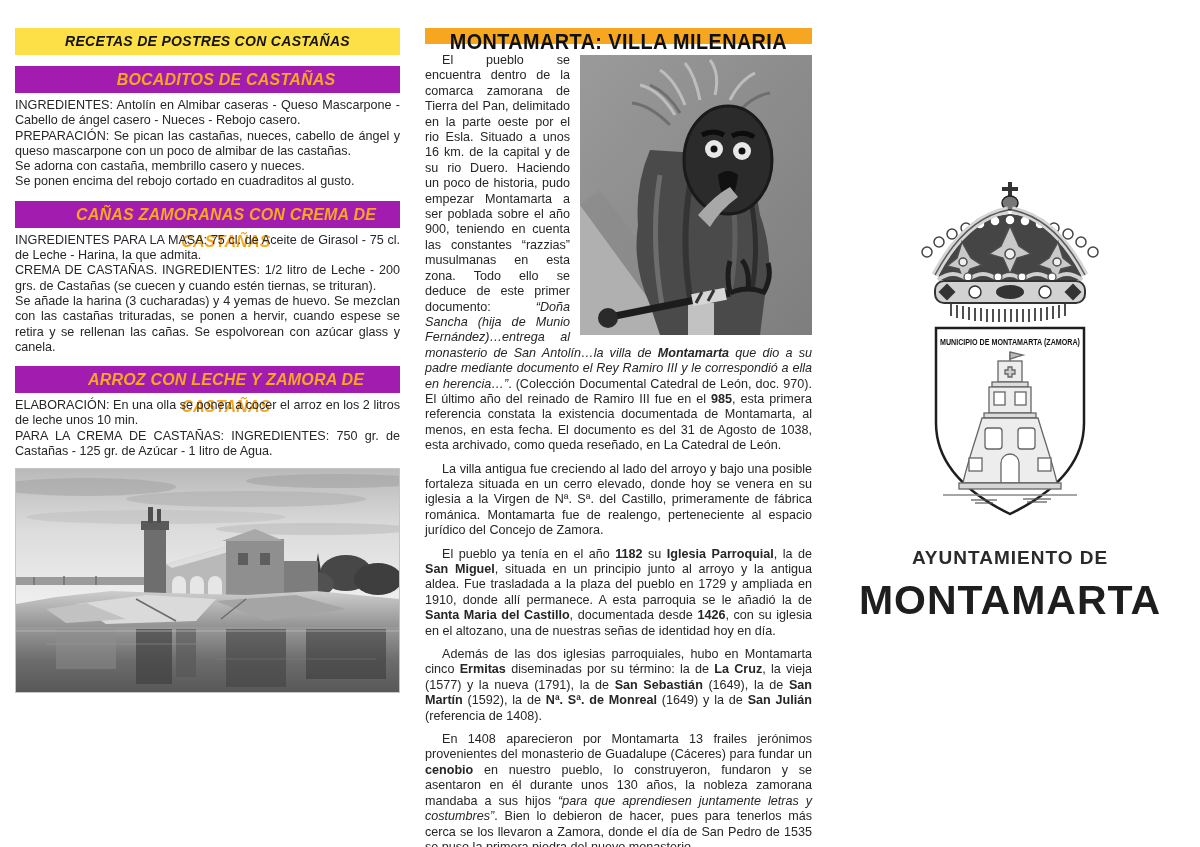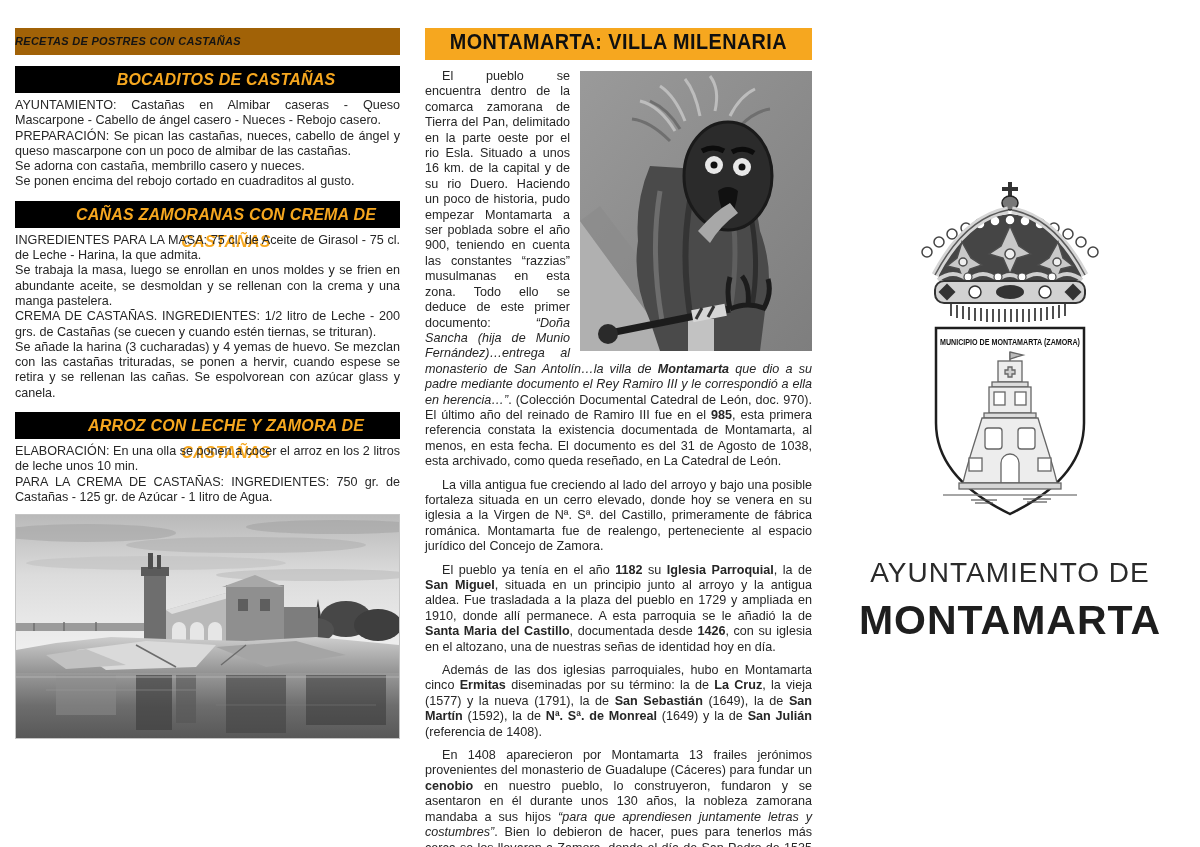--- a/index.html
+++ b/index.html
@@ -6,79 +6,78 @@
   body{
     width:1200px;height:847px;background:#ffffff;
     font-family:"Liberation Sans", sans-serif;
     color:#262626;overflow:hidden;
   }
   .page{position:relative;width:1200px;height:847px;background:#fff;}
 
   
   .col-left{position:absolute;left:15px;top:28px;width:385px;}
   .yellow-banner{
-    height:27px;line-height:27px;background:#a16207;color:#141414;
-    font-weight:700;font-style:italic;font-size:11px;
+    height:27px;line-height:27px;background:#fde047;color:#141414;
+    text-align:center;font-weight:700;font-style:italic;font-size:14px;
     letter-spacing:.3px;
   }
   .black-bar{
-    height:27px;line-height:27px;background:#000000;color:#F6A71F;
+    height:27px;line-height:27px;background:#a21caf;color:#F6A71F;
     text-align:center;font-weight:700;font-style:italic;font-size:16px;
     margin-top:11px;letter-spacing:.2px;padding-left:37px;
   }
   .left-text{margin-top:5px;font-size:12.6px;line-height:15.3px;text-align:justify;}
   .left-text p{margin:0;}
   .photo-frame{margin-top:9px;width:383px;height:223px;border:1px solid #c4c4c4;overflow:hidden;}
 
   
   .col-mid{position:absolute;left:425px;top:28px;width:387px;}
-  .mid-banner{height:32px;line-height:28px;background:#F6A71F;text-align:center;margin-bottom:9px;}
+  .mid-banner{height:16px;line-height:28px;background:#F6A71F;text-align:center;margin-bottom:9px;}
   .mid-banner .stretch{
     display:inline-block;transform:scaleX(.9);transform-origin:center;
     font-weight:700;font-size:22px;letter-spacing:.5px;color:#101010;
   }
   .mid-text{font-size:12.6px;line-height:15.4px;text-align:justify;}
   .mid-text p{margin:0 0 8px;text-indent:17px;}
   .zanga-float{float:right;width:232px;height:280px;margin:2px 0 6px 10px;}
 
   
   .col-right{position:absolute;left:845px;top:180px;width:330px;text-align:center;color:#222;}
   .crest{display:block;margin:0 auto;}
-  .org1{font-size:28px;letter-spacing:1px;margin-top:32px;color:#2a2a2a;}
+  .org1{font-size:19px;letter-spacing:1px;margin-top:22px;color:#2a2a2a;font-weight:bold;}
   .org2{font-size:41px;font-weight:700;margin-top:8px;letter-spacing:1px;color:#1e1e1e;}
 
   span.b{font-weight:700;}
   span.i{font-style:italic;}
 </style>
 </head>
 <body>
 
 <div class="page">
 
   <div class="col-left">
     <div class="yellow-banner">
       <span>RECETAS DE POSTRES CON CASTAÑAS</span>
     </div>
 
     <div class="black-bar">
       <span>BOCADITOS DE CASTAÑAS</span>
     </div>
     <div class="left-text">
-        <p><span>AYUNTAMIENTO: Castañas en Almibar caseras - Queso Mascarpone - Cabello de ángel casero - Nueces - Rebojo casero.</span></p>
+        <p><span>INGREDIENTES: Antolín en Almibar caseras - Queso Mascarpone - Cabello de ángel casero - Nueces - Rebojo casero.</span></p>
         <p><span>PREPARACIÓN: Se pican las castañas, nueces, cabello de ángel y queso mascarpone con un poco de almibar de las castañas.</span></p>
         <p><span>Se adorna con castaña, membrillo casero y nueces.</span></p>
         <p><span>Se ponen encima del rebojo cortado en cuadraditos al gusto.</span></p>
       </div>
 
     <div class="black-bar">
       <span>CAÑAS ZAMORANAS CON CREMA DE CASTAÑAS</span>
     </div>
     <div class="left-text">
         <p><span>INGREDIENTES PARA LA MASA: 75 cl. de Aceite de Girasol - 75 cl. de Leche - Harina, la que admita.</span></p>
-        <p><span>Se trabaja la masa, luego se enrollan en unos moldes y se frien en abundante aceite, se desmoldan y se rellenan con la crema y una manga pastelera.</span></p>
         <p><span>CREMA DE CASTAÑAS. INGREDIENTES: 1/2 litro de Leche - 200 grs. de Castañas (se cuecen y cuando estén tiernas, se trituran).</span></p>
         <p><span>Se añade la harina (3 cucharadas) y 4 yemas de huevo. Se mezclan con las castañas trituradas, se ponen a hervir, cuando espese se retira y se rellenan las cañas. Se espolvorean con azúcar glass y canela.</span></p>
       </div>
 
     <div class="black-bar">
       <span>ARROZ CON LECHE Y ZAMORA DE CASTAÑAS</span>
     </div>
     <div class="left-text">
         <p><span>ELABORACIÓN: En una olla se ponen a cocer el arroz en los 2 litros de leche unos 10 min.</span></p>
         <p><span>PARA LA CREMA DE CASTAÑAS: INGREDIENTES: 750 gr. de Castañas - 125 gr. de Azúcar - 1 litro de Agua.</span></p>

